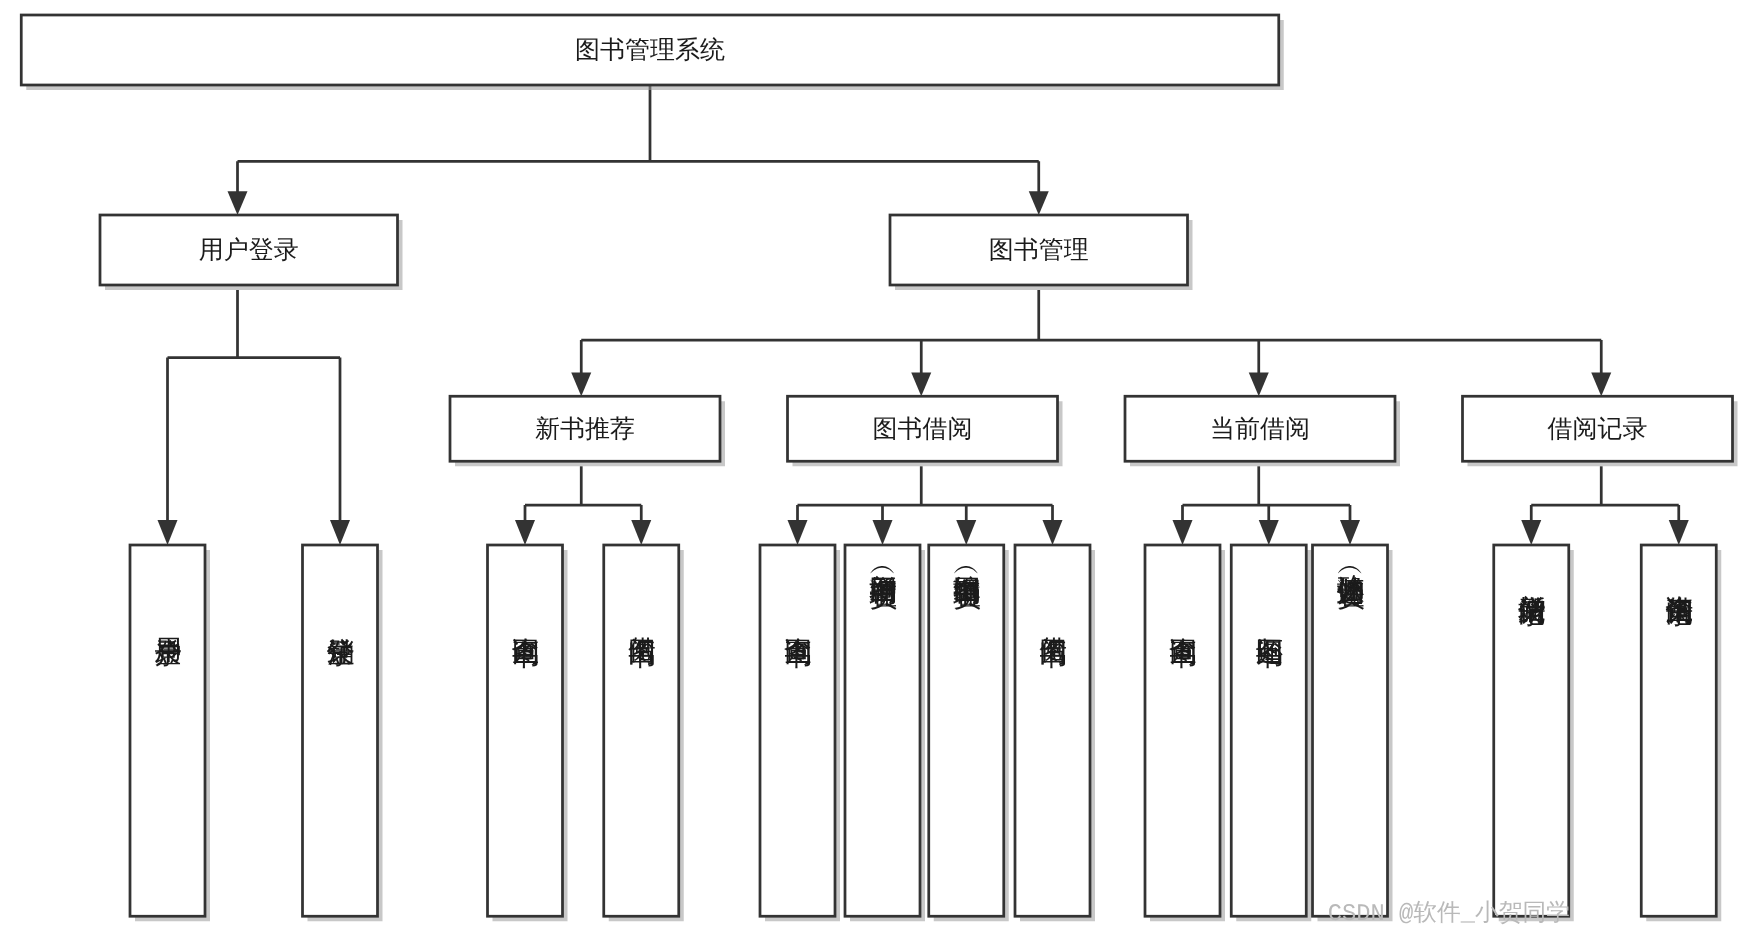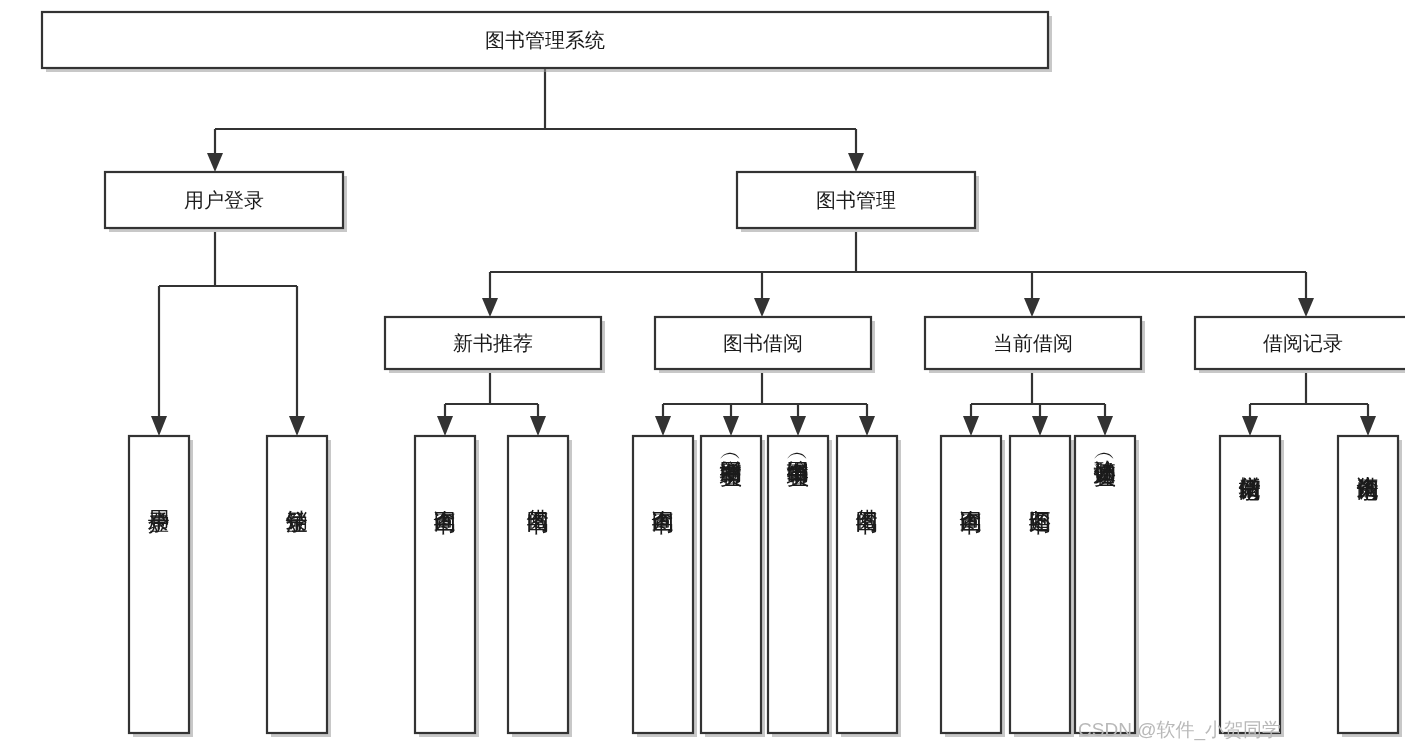--- a/index.html
+++ b/index.html
@@ -10,21 +10,20 @@
   body {
     width: 1405px;
     height: 747px;
     font-family: "DejaVu Sans", "Liberation Sans", sans-serif;
     overflow: hidden;
   }
   #diagram-root {
     position: relative;
     width: 1264px;
     height: 747px;
-    margin-left: 25px;
   }
   svg.diagram {
     display: block;
     width: 1405px;
     height: 747px;
   }
   .node-box {
     fill: #ffffff;
     stroke: #333333;
     stroke-width: 2.2;
@@ -63,21 +62,21 @@
     font-size: 22px;
     line-height: 1.06;
     color: #1b1b1b;
     letter-spacing: 1px;
     white-space: nowrap;
   }
   .watermark {
     position: absolute;
     right: 8px;
     bottom: 4px;
-    font-family: Liberation Sans, sans-serif;
+    font-family: Liberation Mono, monospace;
     font-size: 19px;
     color: #b9b9b9;
     white-space: nowrap;
     pointer-events: none;
   }
 </style>
 </head>
 <body>
 
 <div id="diagram-root">

